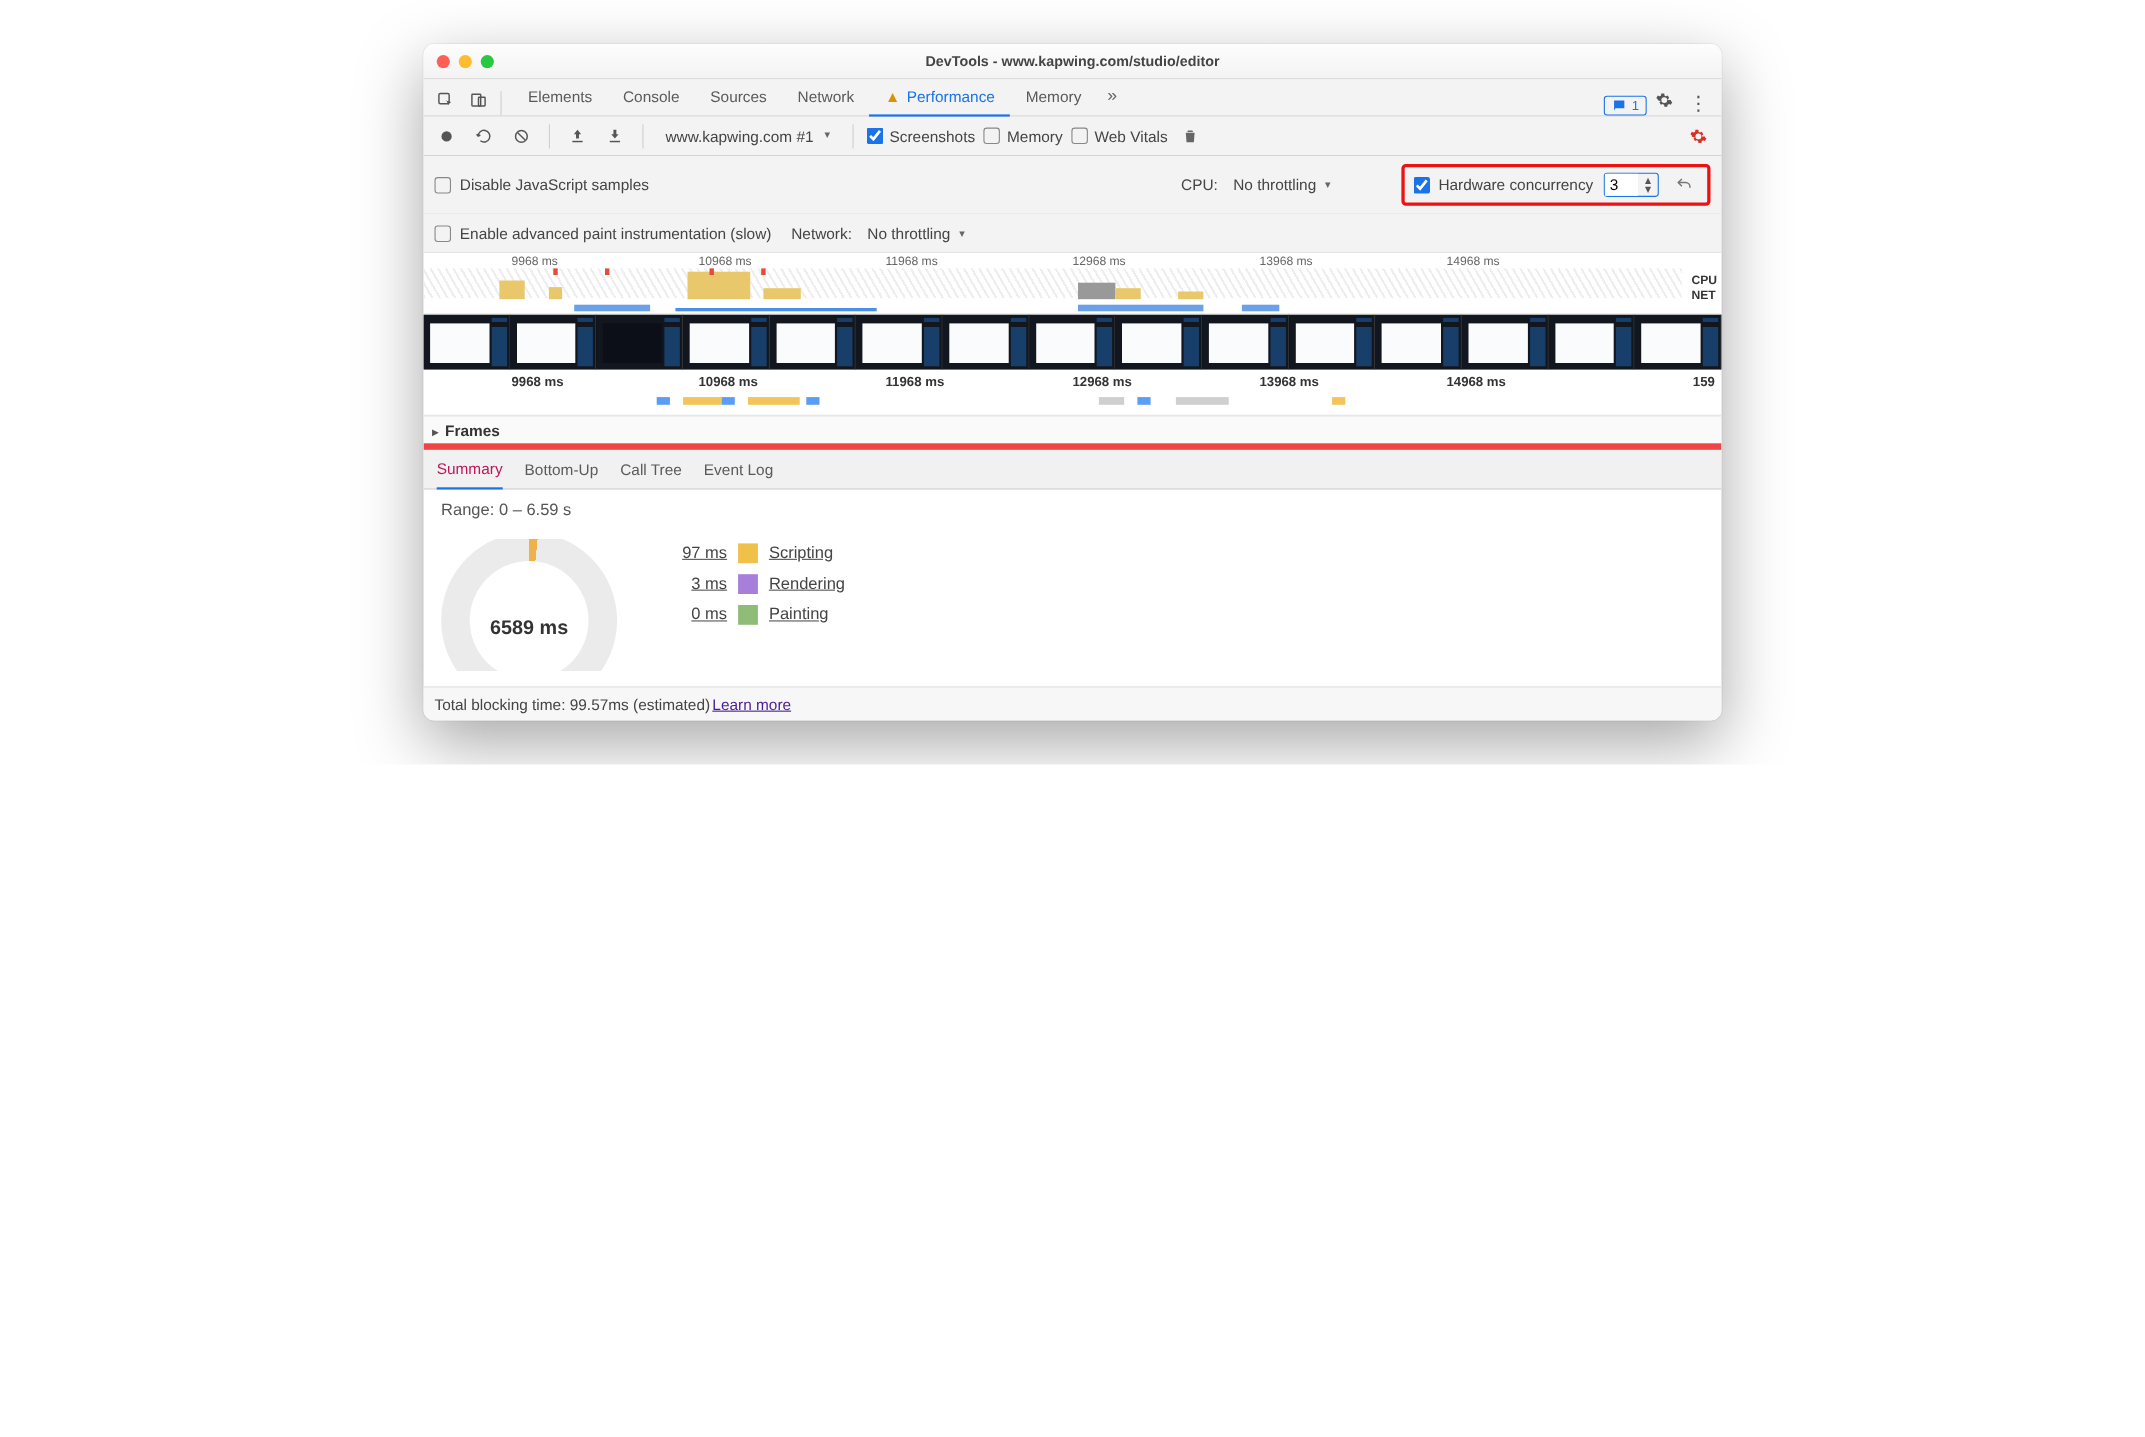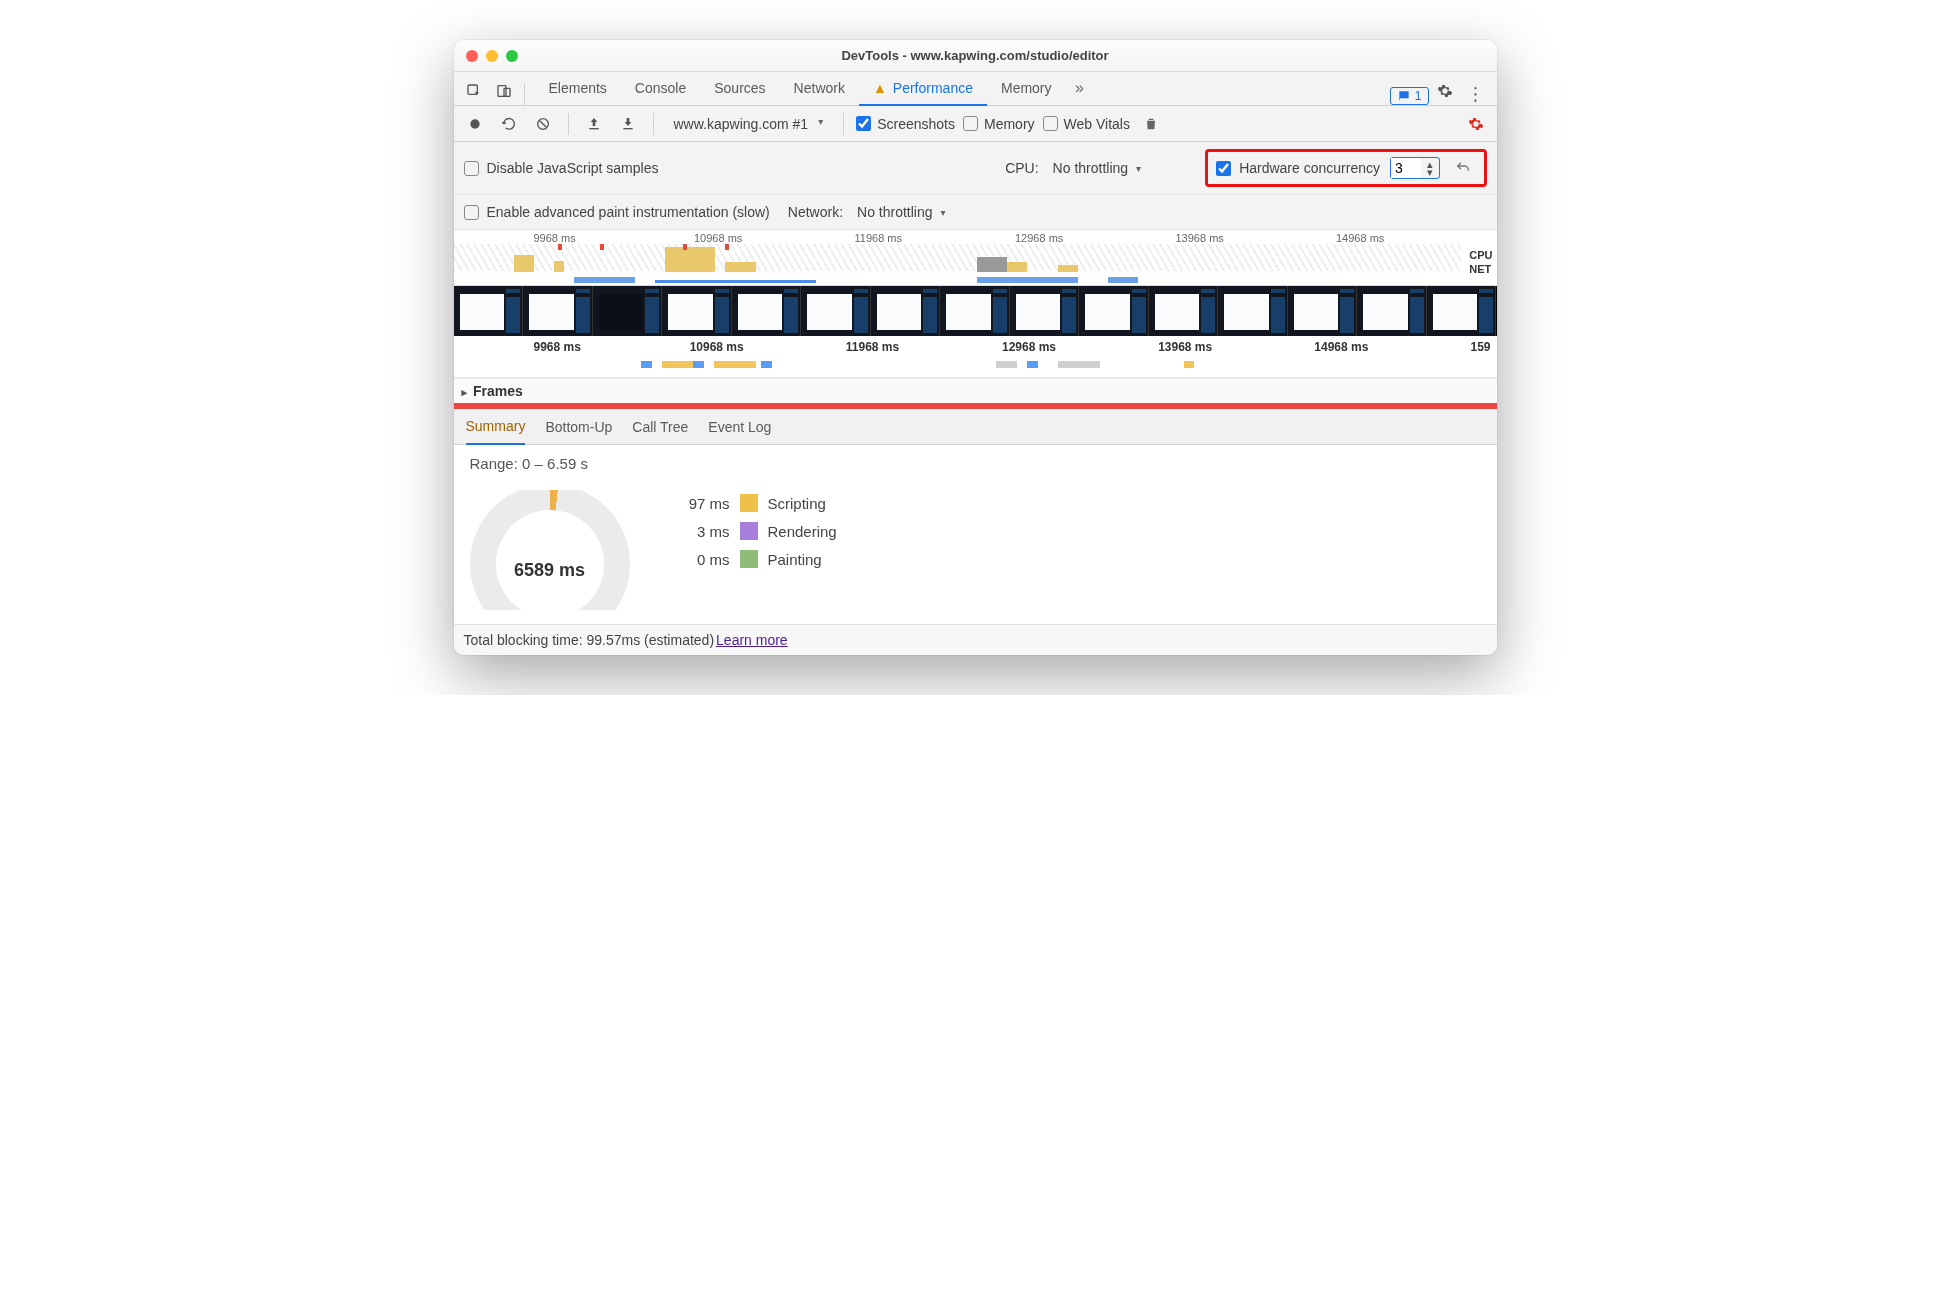--- a/index.html
+++ b/index.html
@@ -5,21 +5,21 @@
   * { box-sizing: border-box; margin: 0; padding: 0; }
   body {
     font-family: -apple-system, "Helvetica Neue", Arial, sans-serif;
     background: #fff;
     display: flex;
     justify-content: center;
     align-items: flex-start;
     padding: 40px 20px;
   }
   .window {
-    width: 1043px;
+    width: 1180px;
     border-radius: 10px;
     overflow: hidden;
     box-shadow: 0 20px 60px rgba(0,0,0,0.35), 0 0 0 1px rgba(0,0,0,0.05);
     background: #fff;
   }
   
   .titlebar {
     height: 32px;
     background: linear-gradient(#fdfdfd,#f3f3f3);
     border-bottom: 1px solid #d9d9d9;
@@ -149,38 +149,38 @@
     padding:4px 8px; border-top:1px solid #eee; border-bottom:6px solid #ef4444; background:#fafafa;
   }
   .tri::before{content:"▸"; font-size:11px; color:#555;}
 
   
   .detail-tabs {
     display:flex; gap:20px; padding:0 12px; height:36px; align-items:center;
     border-bottom:1px solid #d0d0d0; background:#f1f1f1; font-size:14px; color:#5a5a5a;
   }
   .detail-tabs .dtab{height:36px; display:flex; align-items:center; cursor:pointer;}
-  .detail-tabs .dtab.active{ color:#a16207; border-bottom:2px solid #1a73e8; margin-bottom:-1px; font-weight:500;text-align:right;}
+  .detail-tabs .dtab.active{ color:#be185d; border-bottom:2px solid #1a73e8; margin-bottom:-1px; font-weight:500;text-align:right;}
 
   
   .summary-body { padding:10px 16px 14px; font-size:15px; color:#555; display:flex; flex-direction:column; gap:12px; min-height:170px;}
   .range-line{ font-size:15px; color:#555;}
   .summary-row{ display:flex; align-items:flex-start; gap:40px; margin-top:6px;}
   .donut-wrap{ position:relative; width:160px; height:120px; overflow:hidden;}
   .donut {
     width:160px; height:160px; border-radius:50%;
     background: conic-gradient(#efb24a 0deg 6deg, #ebebeb 6deg 360deg);
     position:relative; margin-top:-6px;
   }
   .donut::after{
     content:""; position:absolute; inset:26px; background:#fff; border-radius:50%;
   }
   .donut-center{ position:absolute; top:70px; left:0; right:0; text-align:center; font-weight:700; font-size:18px; color:#333;}
   .legend { display:flex; flex-direction:column; gap:10px; font-size:15px; margin-top:4px;}
-  .legend-row{display:flex; align-items:center; gap:10px;}
+  .legend-row{display:flex; gap:10px;text-decoration:underline;}
   .legend-val{ width:60px; text-align:right; color:#444;}
   .swatch{ width:18px; height:18px; }
   .sw-scripting{background:#efc04a;}
   .sw-rendering{background:#a77ed9;}
   .sw-painting{background:#8fbd78;}
   .legend-name{color:#444;}
 
   
   .footer {
     border-top:1px solid #e0e0e0; background:#f7f7f7; padding:7px 10px;

